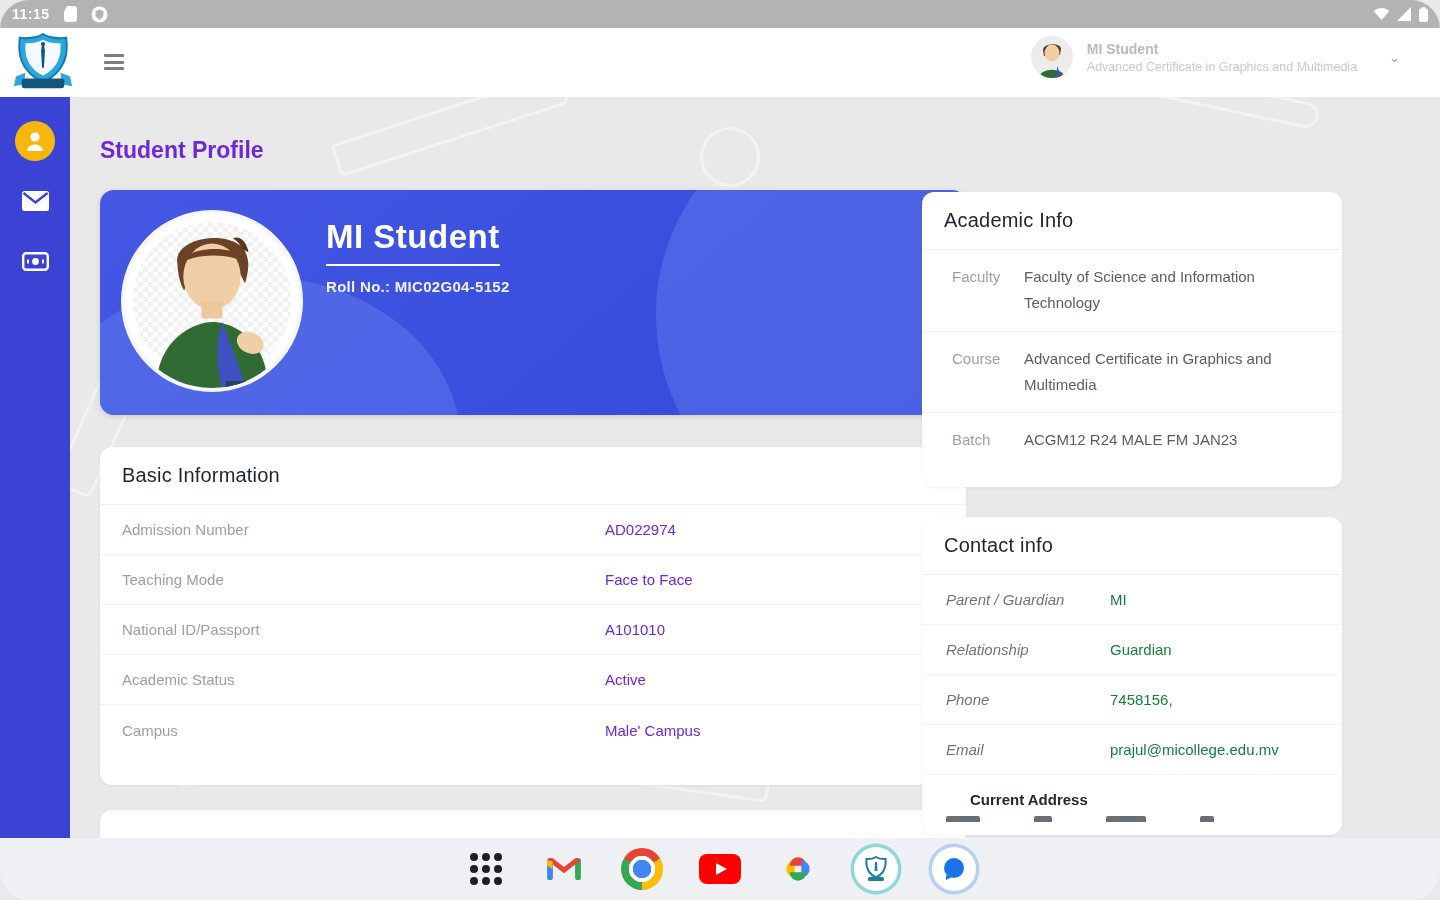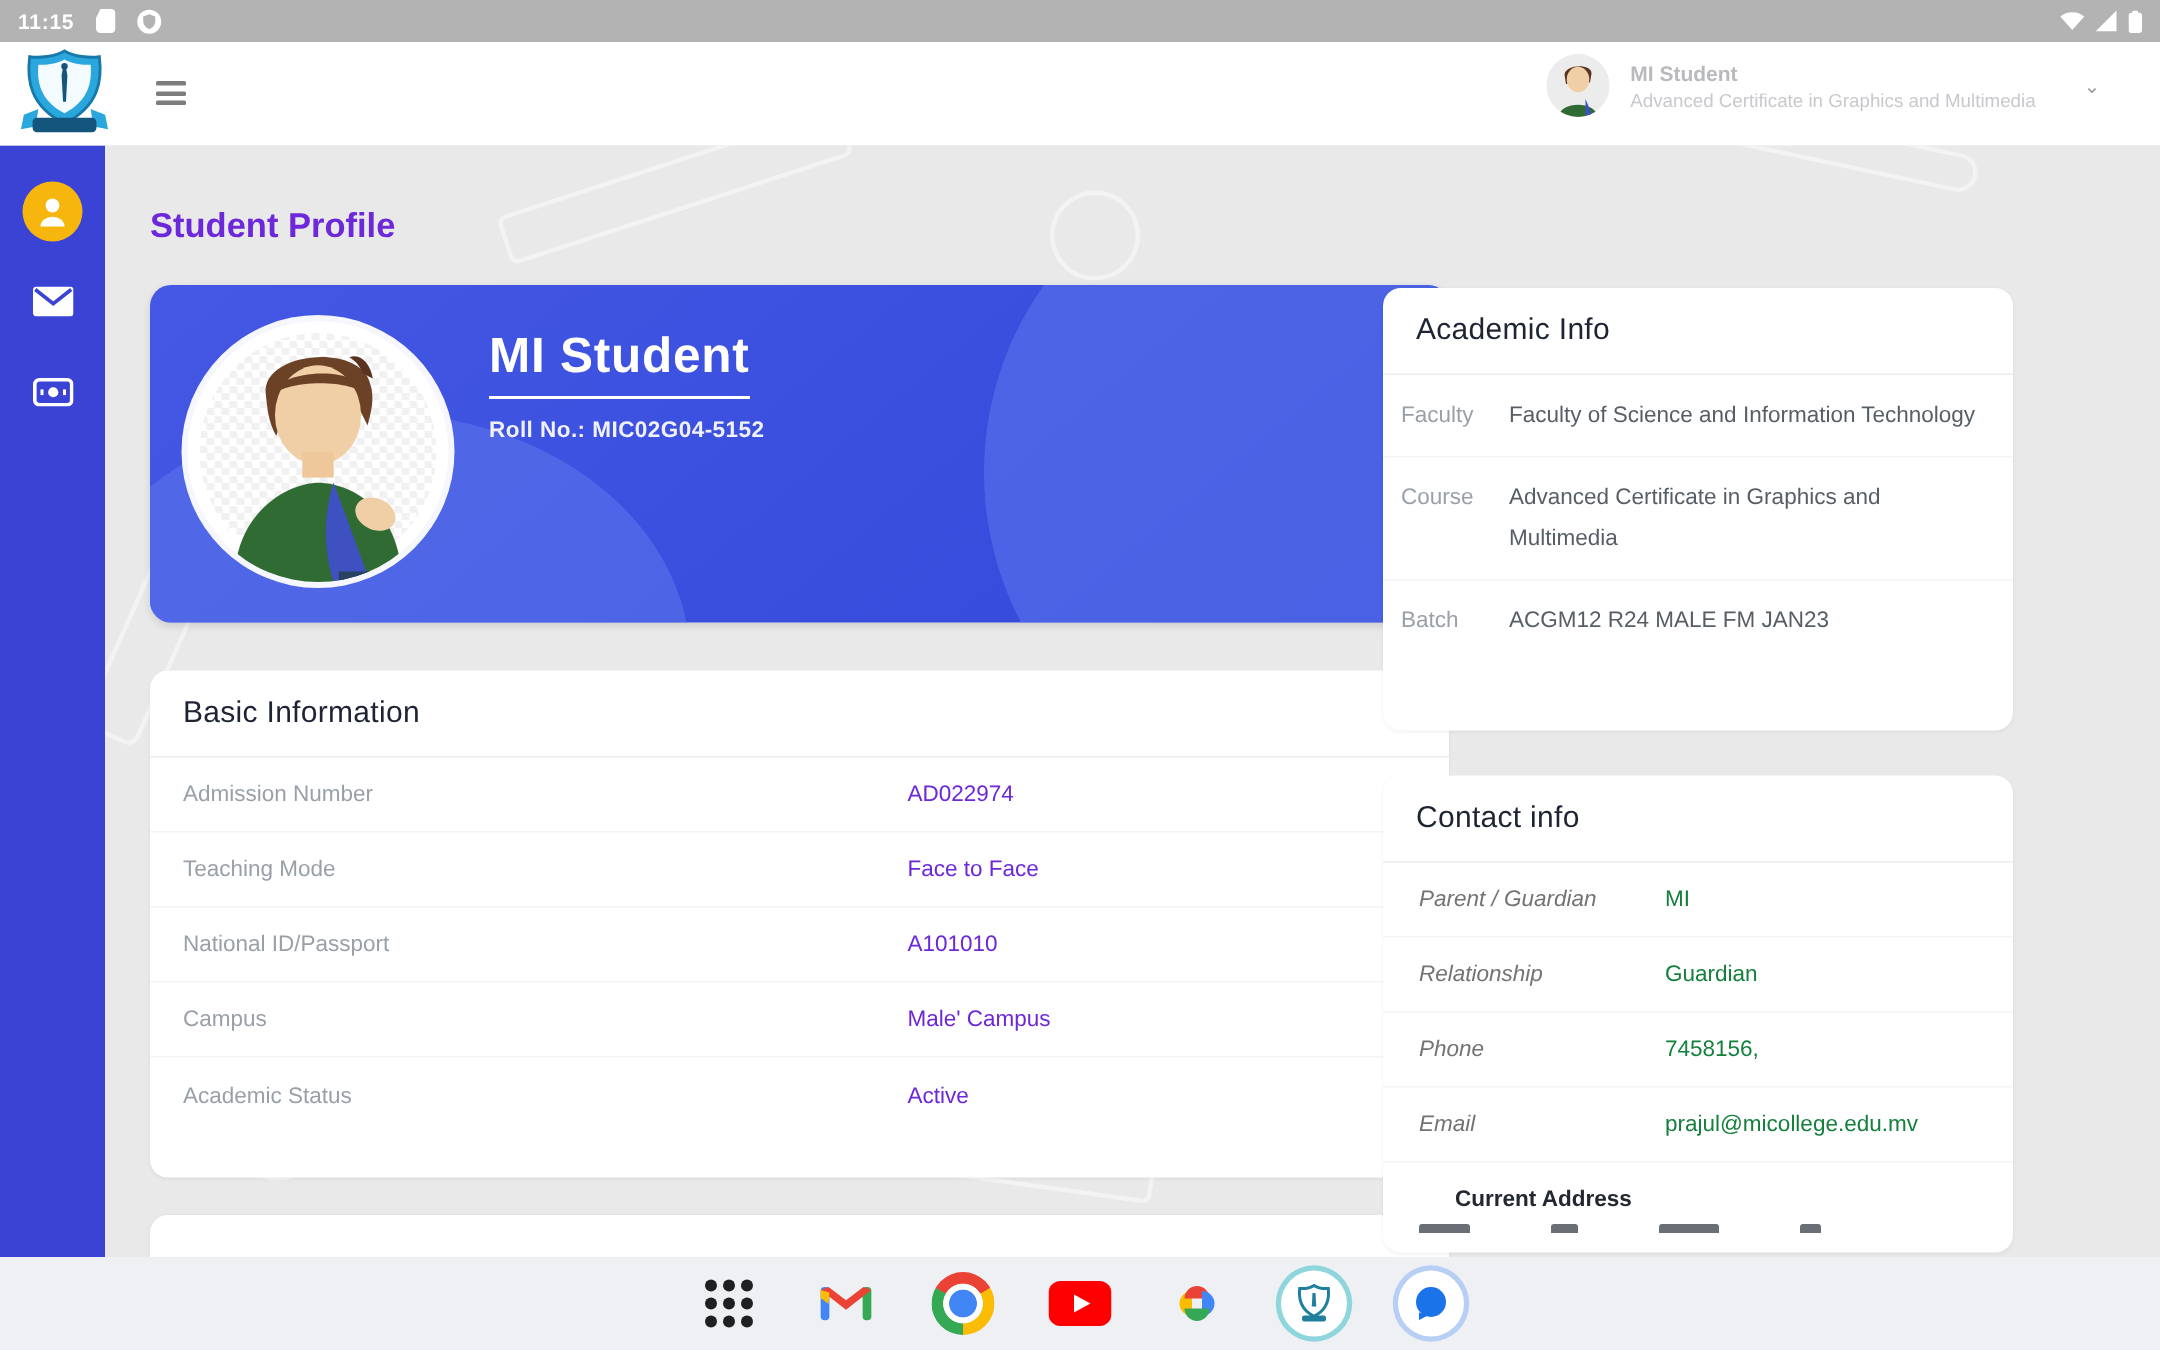--- a/index.html
+++ b/index.html
@@ -1,18 +1,18 @@
 <!DOCTYPE html>
 <html><head>
 <meta charset="utf-8">
 <style>
   * { margin:0; padding:0; box-sizing:border-box; }
   html,body { width:1440px; height:900px; overflow:hidden; background:#e9e9e9;
               font-family:"Liberation Sans", sans-serif; }
-  .stage { position:relative; width:1440px; height:900px; overflow:hidden; }
+  .stage { position:relative; width:1440px; height:900px; overflow:hidden;border-radius:29px; }
 
   
   .status-bar { position:absolute; top:0; left:0; width:1440px; height:28px;
     background:#b3b3b3; color:#fff; display:flex; align-items:center;
     padding:0 12px; font-size:14px; font-weight:bold; letter-spacing:.5px; }
   .status-left { display:flex; align-items:center; gap:14px; }
   .status-right { margin-left:auto; display:flex; align-items:center; gap:7px; }
   .sb-ic { display:inline-flex; }
 
   
@@ -75,21 +75,21 @@
   .basic-card { left:100px; top:350px; width:866px; height:338px; }
   .b-row { position:relative; height:50px; display:flex; align-items:center;
     padding-left:22px; border-bottom:1px solid #f4f4f6; }
   .b-row:last-child { border-bottom:none; }
   .b-label { color:#9aa0a8; font-size:15px; }
   .b-value { position:absolute; left:505px; color:#6d28d9; font-size:15px; }
 
   .stub-card { left:100px; top:713px; width:866px; height:60px; border-radius:12px 12px 0 0; }
 
   .academic-card { left:922px; top:95px; width:420px; height:295px; }
-  .kv-row { display:flex; padding:14px 12px; border-bottom:1px solid #f4f4f6; }
+  .kv-row { display:flex; padding:14px 30px; border-bottom:1px solid #f4f4f6; }
   .kv-row:last-child { border-bottom:none; }
   .kv-label { flex:0 0 72px; color:#9aa0a8; font-size:15px; line-height:1.75; }
   .kv-value { color:#585e66; font-size:15px; line-height:1.75; }
 
   .contact-card { left:922px; top:420px; width:420px; height:318px; overflow:hidden; }
   .c-row { position:relative; height:50px; display:flex; align-items:center;
     padding-left:24px; border-bottom:1px solid #f4f4f6; }
   .c-label { color:#737373; font-size:15px;font-style:italic; }
   .c-value { position:absolute; left:188px; color:#15803d; font-size:15px; }
   .c-subhead { padding:16px 0 2px 24px; color:#23272f; font-size:15px; font-weight:bold;margin-left:24px; }
@@ -255,26 +255,26 @@
       </div>
       <div class="b-row">
         <span class="b-label">Teaching Mode</span>
         <span class="b-value">Face to Face</span>
       </div>
       <div class="b-row">
         <span class="b-label">National ID/Passport</span>
         <span class="b-value">A101010</span>
       </div>
       <div class="b-row">
+        <span class="b-label">Academic Status</span>
+        <span class="b-value">Active</span>
+      </div>
+      <div class="b-row">
         <span class="b-label">Campus</span>
         <span class="b-value">Male' Campus</span>
-      </div>
-      <div class="b-row">
-        <span class="b-label">Academic Status</span>
-        <span class="b-value">Active</span>
       </div>
     </div>
 
     <div class="card stub-card"></div>
 
     <div class="card academic-card">
       <div class="card-header">
         <span class="card-title">Academic Info</span>
       </div>
       <div class="kv-row">

